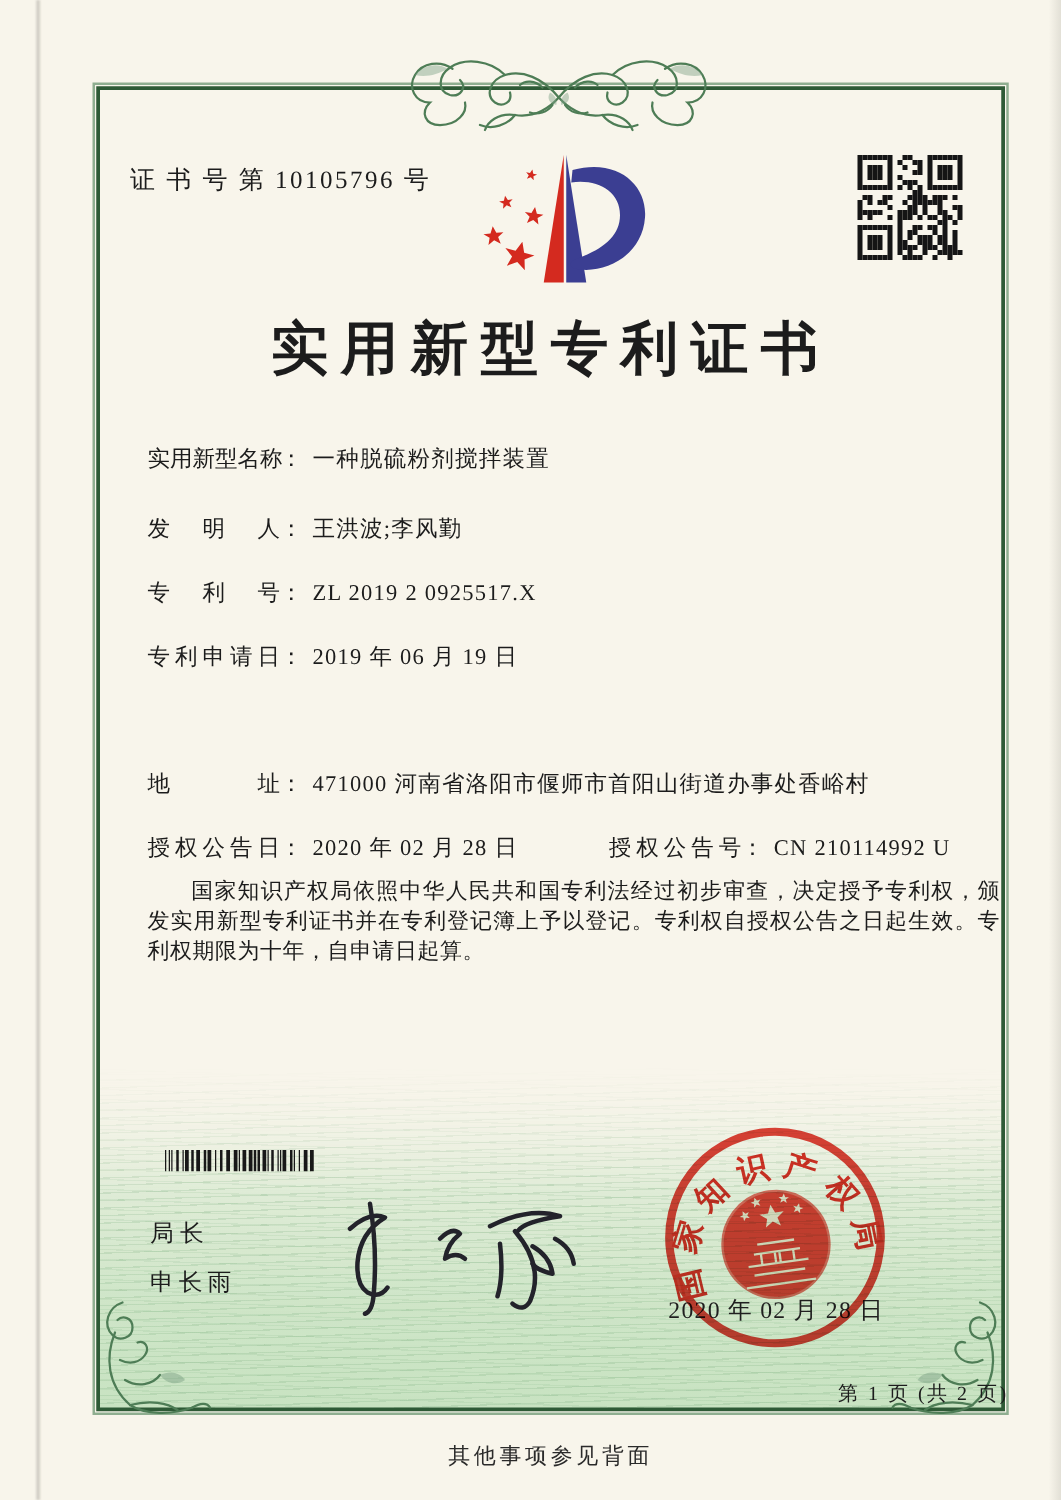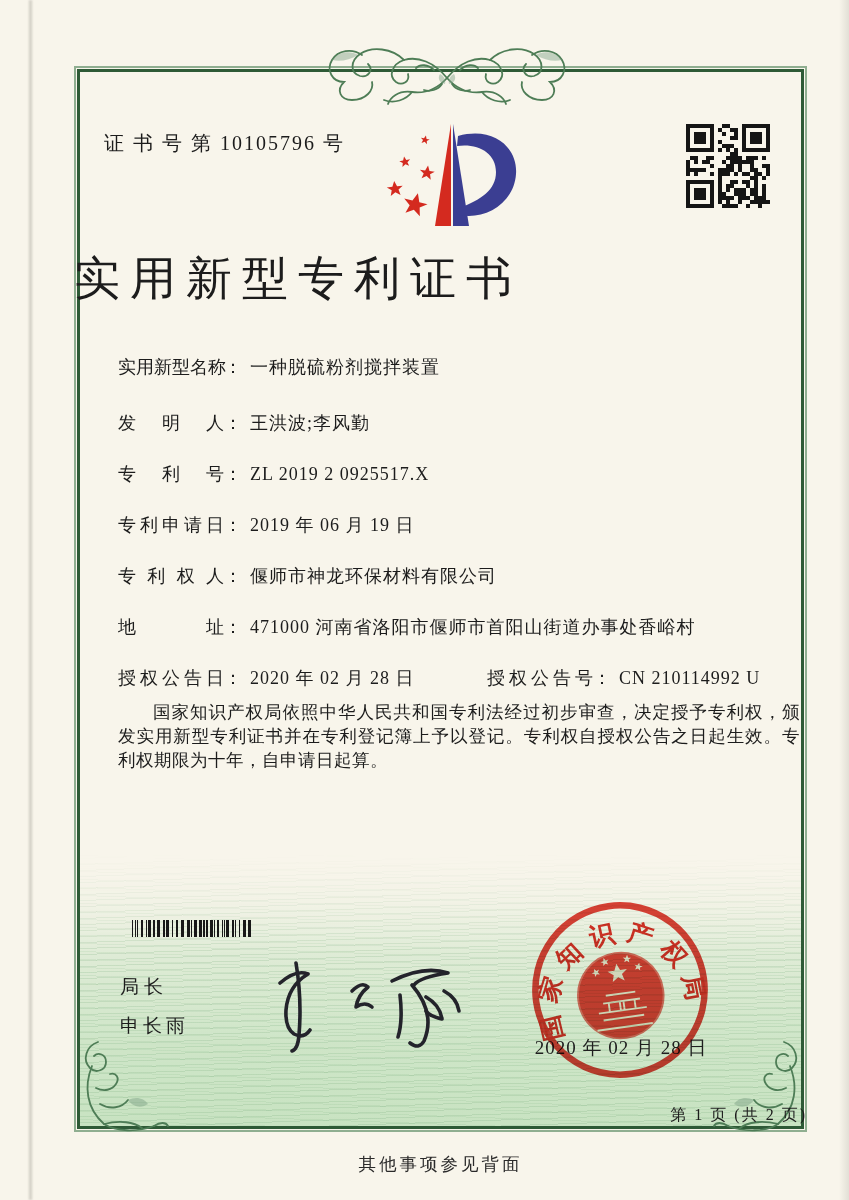--- a/index.html
+++ b/index.html
@@ -16,22 +16,22 @@
   
   .green-zone{position:absolute;left:79px;top:854px;width:723px;height:273px;
     background:
       repeating-linear-gradient(-2deg, rgba(255,255,255,0) 0 5px, rgba(110,165,115,.20) 5px 6px),
       repeating-linear-gradient(2deg, rgba(255,255,255,0) 0 7px, rgba(120,175,125,.14) 7px 8px),
       linear-gradient(to bottom, rgba(213,233,208,0) 0%, rgba(208,230,202,.55) 30%, rgba(201,227,195,.9) 70%, rgba(197,225,191,.95) 100%);
     -webkit-mask-image:linear-gradient(to bottom,transparent 0,#000 100px);
     mask-image:linear-gradient(to bottom,transparent 0,#000 100px);}
 
   .cert-no{position:absolute;left:104px;top:130px;font-size:20px;letter-spacing:2px;}
-  .title{position:absolute;left:74px;top:248px;width:733px;
-         font-size:46px;font-weight:400;letter-spacing:10px;}
+  .title{position:absolute;left:74px;top:248px;width:733px;text-align:center;
+         font-size:46px;font-weight:700;letter-spacing:10px;}
 
   .row{position:absolute;left:118px;width:685px;font-size:18px;white-space:nowrap;}
   .flabel{display:inline-block;width:106px;text-align:justify;text-align-last:justify;vertical-align:bottom;}
   .fcolon{display:inline-block;}
   .fvalue{margin-left:8px;letter-spacing:1px;}
   .pair2{position:absolute;left:337px;top:0;margin-left:32px;}
 
   .body-text{position:absolute;left:118px;top:700px;width:682px;}
   .body-text p{margin:0;font-size:17.5px;line-height:24px;text-align:justify;text-indent:2em;letter-spacing:.5px;}
 
@@ -585,23 +585,20 @@
     <span class="flabel">实用新型名称</span><span class="fcolon">：</span><span class="fvalue">一种脱硫粉剂搅拌装置</span>
   </div>
   <div class="row" style="top:411px">
     <span class="flabel">发明人</span><span class="fcolon">：</span><span class="fvalue">王洪波;李风勤</span>
   </div>
   <div class="row" style="top:462px">
     <span class="flabel">专利号</span><span class="fcolon">：</span><span class="fvalue">ZL 2019 2 0925517.X</span>
   </div>
   <div class="row" style="top:513px">
     <span class="flabel">专利申请日</span><span class="fcolon">：</span><span class="fvalue">2019 年 06 月 19 日</span>
-  </div>
-  <div class="row" style="top:564px">
-    <span class="flabel">专利权人</span><span class="fcolon">：</span><span class="fvalue">偃师市神龙环保材料有限公司</span>
   </div>
   <div class="row" style="top:615px">
     <span class="flabel">地址</span><span class="fcolon">：</span><span class="fvalue">471000 河南省洛阳市偃师市首阳山街道办事处香峪村</span>
   </div>
   <div class="row" style="top:666px">
     <span class="flabel">授权公告日</span><span class="fcolon">：</span><span class="fvalue">2020 年 02 月 28 日</span>
     <span class="pair2">
       <span class="flabel">授权公告号</span><span class="fcolon">：</span><span class="fvalue">CN 210114992 U</span>
     </span>
   </div>

